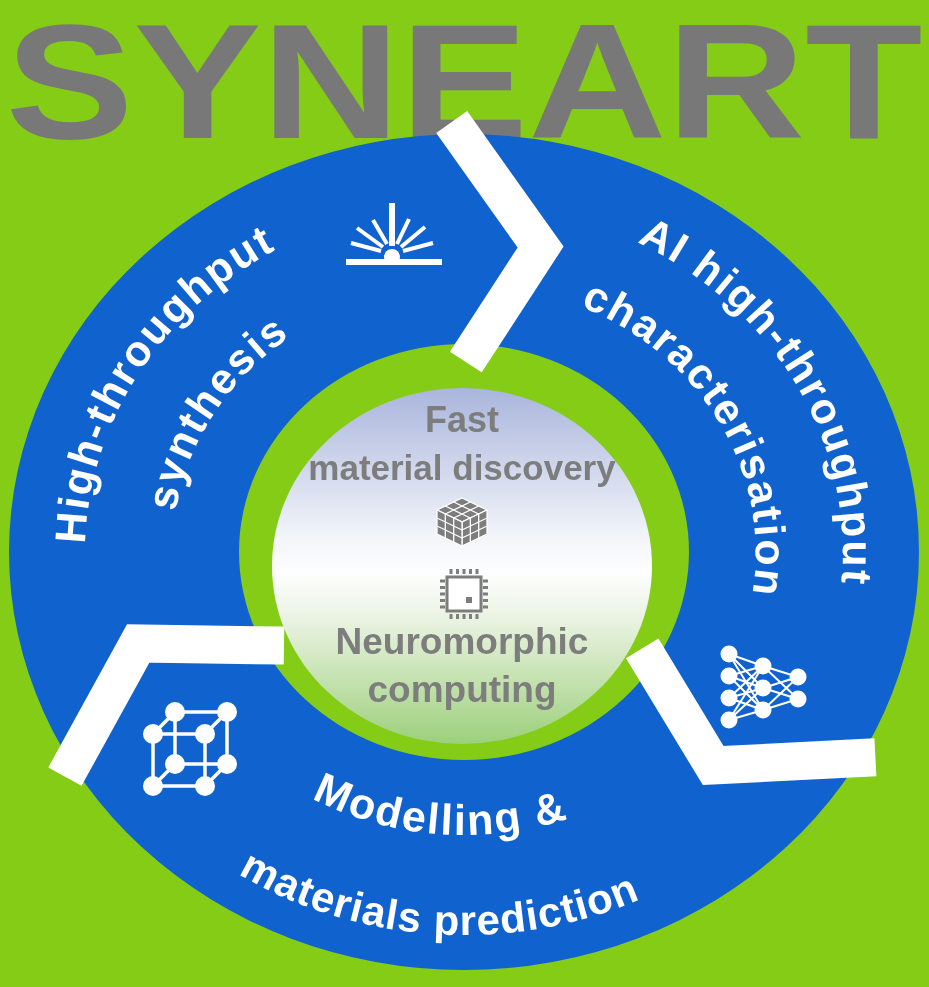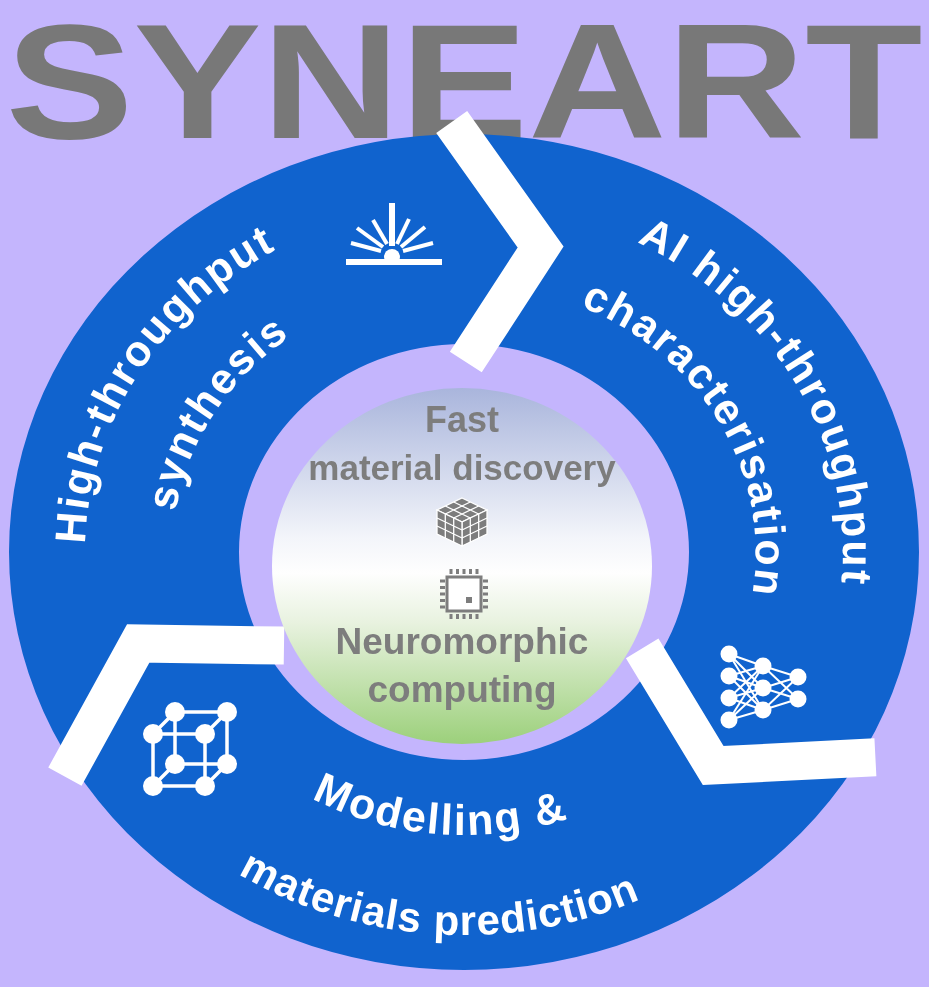--- a/index.html
+++ b/index.html
@@ -1,16 +1,16 @@
 <!DOCTYPE html>
 <html><head>
 <meta charset="utf-8">
 <style>
   html,body{margin:0;padding:0;background:#ffffff;}
-  .figure{position:relative;width:929px;height:987px;background:#c4b5fd;overflow:hidden;
+  .figure{position:relative;width:929px;height:987px;background:#84cc16;overflow:hidden;
           font-family:"Liberation Sans",sans-serif;}
   .figure svg{position:absolute;left:0;top:0;font-family:"Liberation Sans",sans-serif;}
   .ring-text{fill:#ffffff;font-weight:bold;font-size:43px;letter-spacing:2px;}
   .ring-text-bottom-outer{fill:#ffffff;font-weight:bold;font-size:42px;letter-spacing:1px;}
   .center-text{fill:#7d7d7d;font-weight:bold;}
   .title-text{font-weight:bold;}
 </style>
 </head>
 <body>
 

